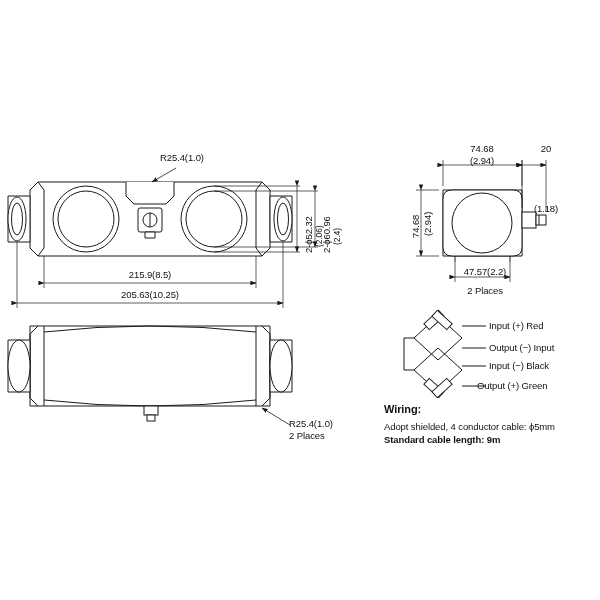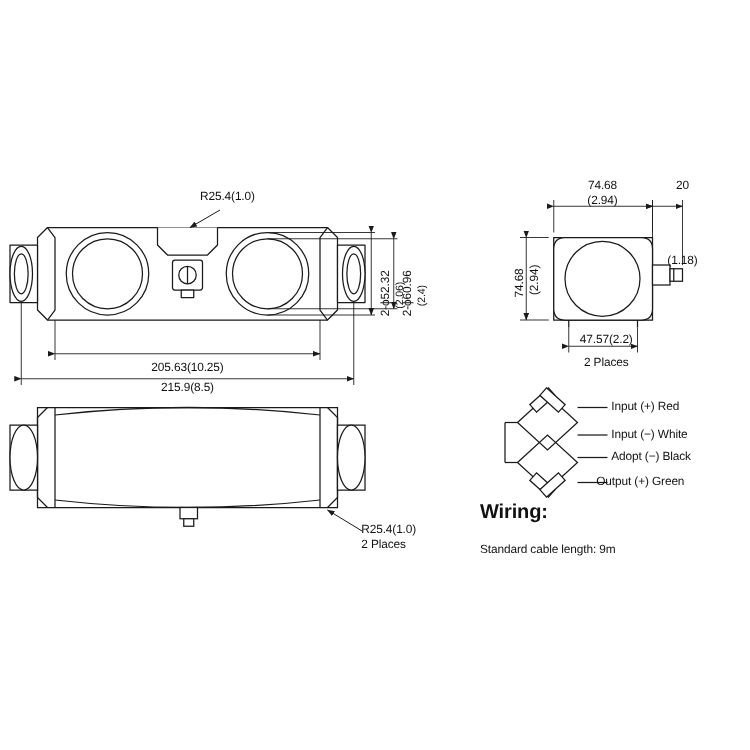--- a/index.html
+++ b/index.html
@@ -180,39 +180,40 @@
   </svg>
 
   <div class="lbl" style="left:160px; top:152px;">R25.4(1.0)</div>
 
   <div class="lbl vert" style="left:303px; top:253px;"><span>2-</span><span>ϕ</span><span>52.32</span></div>
   <div class="lbl vert small" style="left:314px; top:247px;">(2.06)</div>
 
   <div class="lbl vert" style="left:321px; top:253px;"><span>2-</span><span>ϕ</span><span>60.96</span></div>
   <div class="lbl vert small" style="left:332px; top:245px;">(2.4)</div>
 
-  <div class="lbl center" style="left:110px; top:269px; width:80px;margin-top:36px;">215.9(8.5)</div>
+  <div class="lbl center" style="left:110px; top:269px; width:80px;">215.9(8.5)</div>
   <div class="lbl center" style="left:108px; top:289px; width:84px;">205.63(10.25)</div>
 
   <div class="lbl" style="left:289px; top:418px;">R25.4(1.0)</div>
   <div class="lbl" style="left:289px; top:430px;">2 Places</div>
 
   <div class="lbl center" style="left:452px; top:143px; width:60px;">74.68</div>
   <div class="lbl center" style="left:452px; top:155px; width:60px;">(2.94)</div>
 
   <div class="lbl center" style="left:525px; top:143px; width:42px;">20</div>
   <div class="lbl center" style="left:523px; top:155px; width:46px;margin-top:48px;">(1.18)</div>
 
   <div class="lbl vert" style="left:410px; top:238px;">74.68</div>
   <div class="lbl vert" style="left:422px; top:236px;">(2.94)</div>
 
   <div class="lbl center" style="left:440px; top:266px; width:90px;">47.57(2.2)</div>
   <div class="lbl center" style="left:447px; top:285px; width:76px;">2 Places</div>
 
   <div class="lbl" style="left:489px; top:320px;">Input (+) Red</div>
-  <div class="lbl" style="left:489px; top:342px;">Input (−) White</div>
-  <div class="lbl" style="left:489px; top:360px;">Adopt (−) Black</div>
+  <div class="lbl" style="left:489px; top:342px;">Output (−) Input</div>
+  <div class="lbl" style="left:489px; top:360px;">Input (−) Black</div>
   <div class="lbl" style="left:477px; top:380px;">Output (+) Green</div>
 
-  <div class="lbl bold" style="left:384px; top:404px; font-size:16px;">Wiring:</div>
-  <div class="lbl" style="left:384px; top:434px;">Standard cable length: 9m</div>
+  <div class="lbl bold" style="left:384px; top:404px; font-size:11px;">Wiring:</div>
+  <div class="lbl" style="left:384px; top:421px;">Adopt shielded, 4 conductor cable: ϕ5mm</div>
+  <div class="lbl" style="left:384px; top:434px;font-weight:bold;">Standard cable length: 9m</div>
 
 </div>
 
 </body></html>

